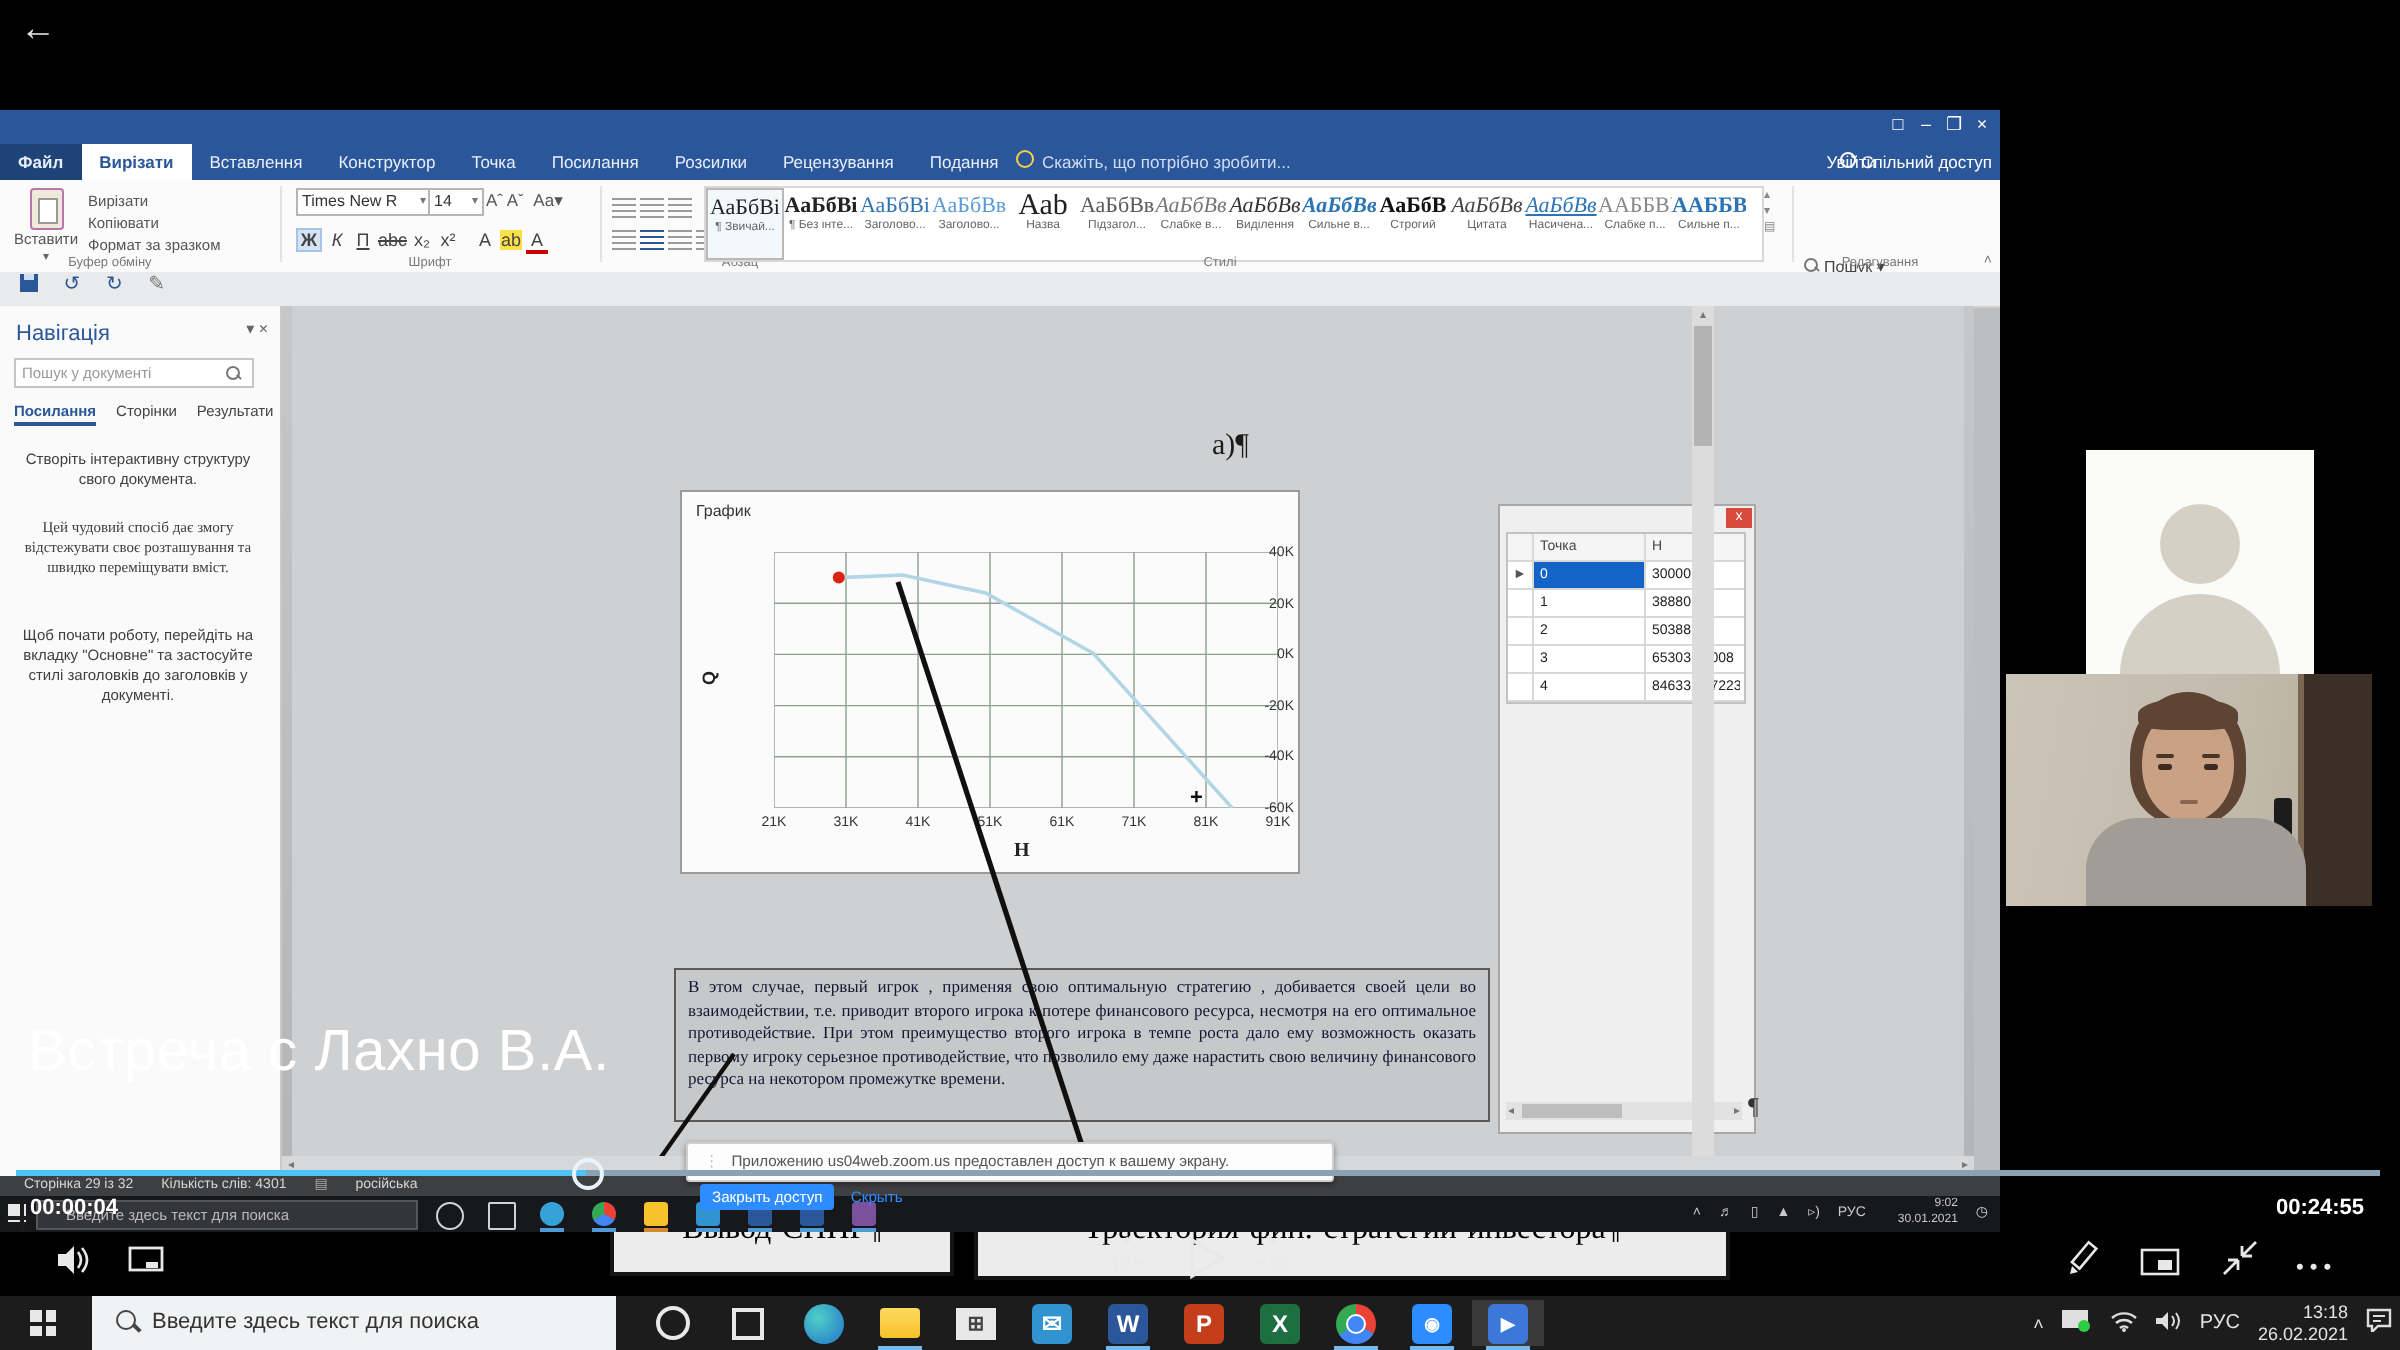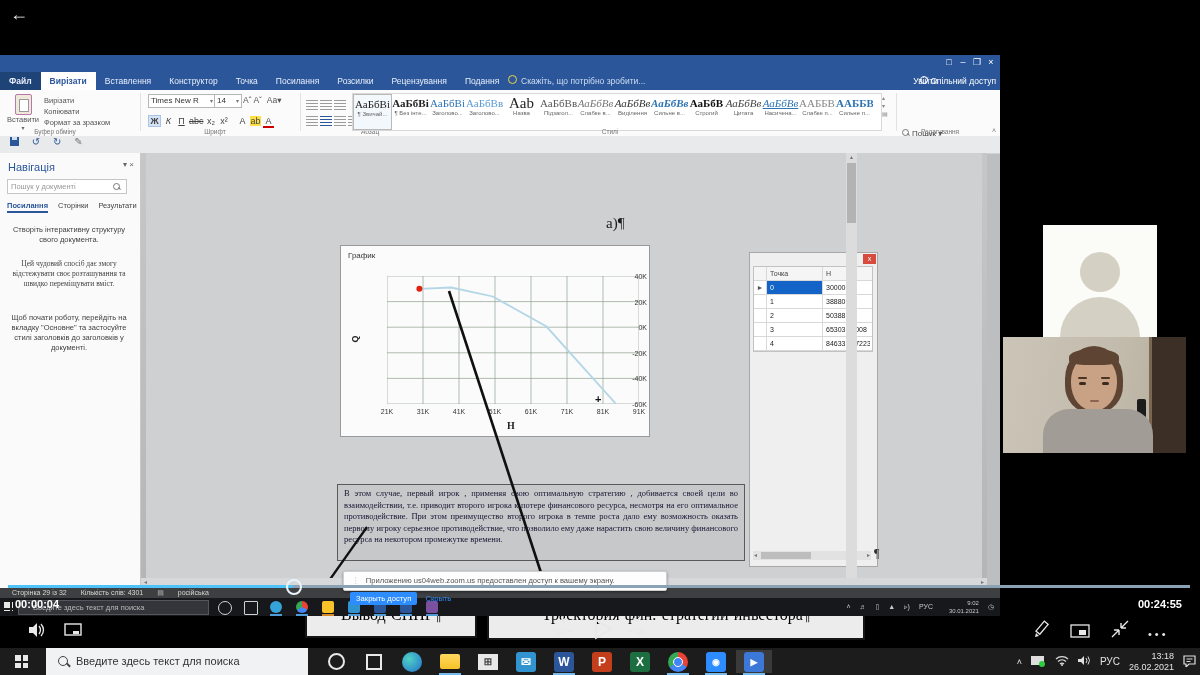--- a/index.html
+++ b/index.html
@@ -478,20 +478,21 @@
       <div class="brow" style="left:7px"></div>
         <div class="brow" style="right:7px"></div>
       <div class="eye" style="left:8px"></div>
         <div class="eye" style="right:8px"></div>
       <div id="mouth"></div>
     </div>
     <div id="fringe"></div>
     <div id="sweater"></div>
   </div>
 
+  <div id="meeting-title">Встреча с Лахно В.А.</div>
   <div id="seek">
       <div id="seek-played"></div>
     </div>
   <div id="seek-handle"></div>
   <div class="ptime" style="left:15px">00:00:04</div>
   <div class="ptime" style="right:18px">00:24:55</div>
 
   <div class="picon" style="left:28px;top:622px">
     <svg width="18" height="16" viewBox="0 0 18 16">
         <polygon points="1,5 5,5 9,1 9,15 5,11 1,11" fill="#e8e8e8"></polygon>

